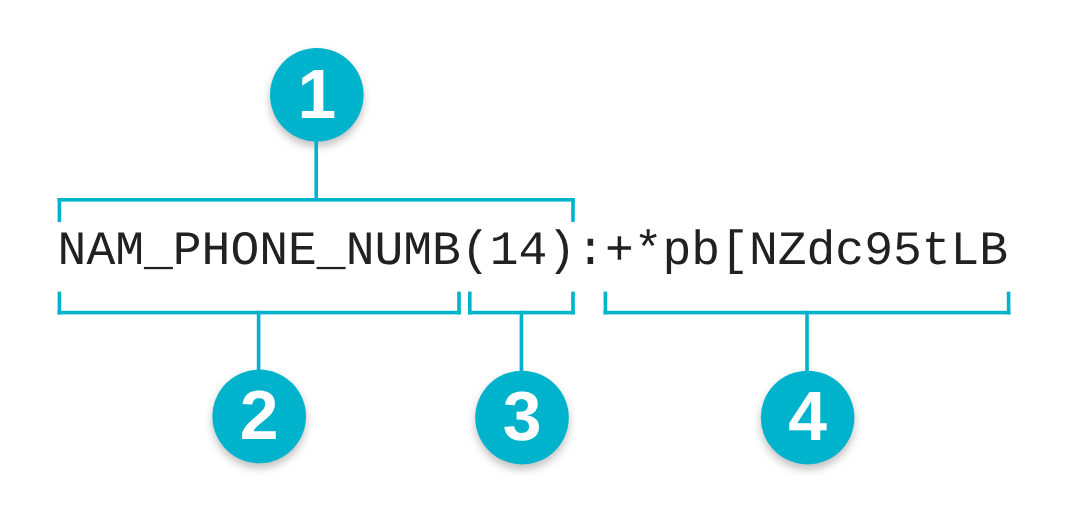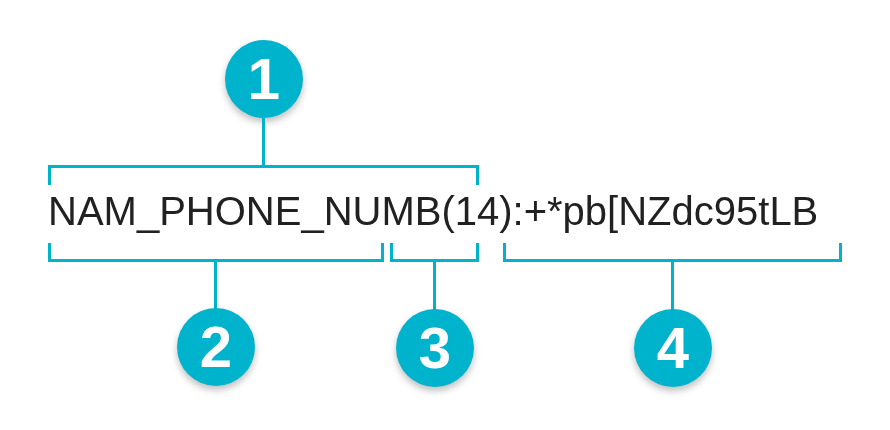--- a/index.html
+++ b/index.html
@@ -16,21 +16,21 @@
     background: var(--background);
     overflow: hidden;
     font-family: "Liberation Sans", sans-serif;
   }
 
   
   .code {
     position: absolute;
     left: 48px;
     top: 191px;
-    font-family: Liberation Sans, sans-serif;
+    font-family: Liberation Mono, monospace;
     font-size: 40px;
     line-height: 40px;
     color: var(--text);
     white-space: pre;
   }
 
   
   .bracket { position: absolute; }
   .bracket.top {
     top: 165px;

